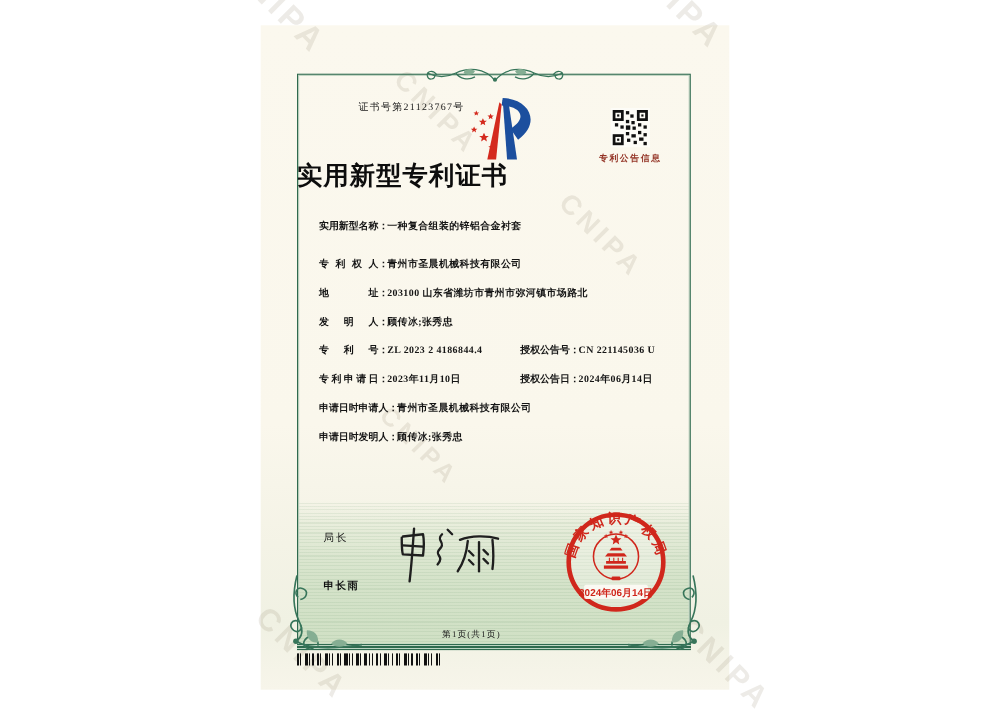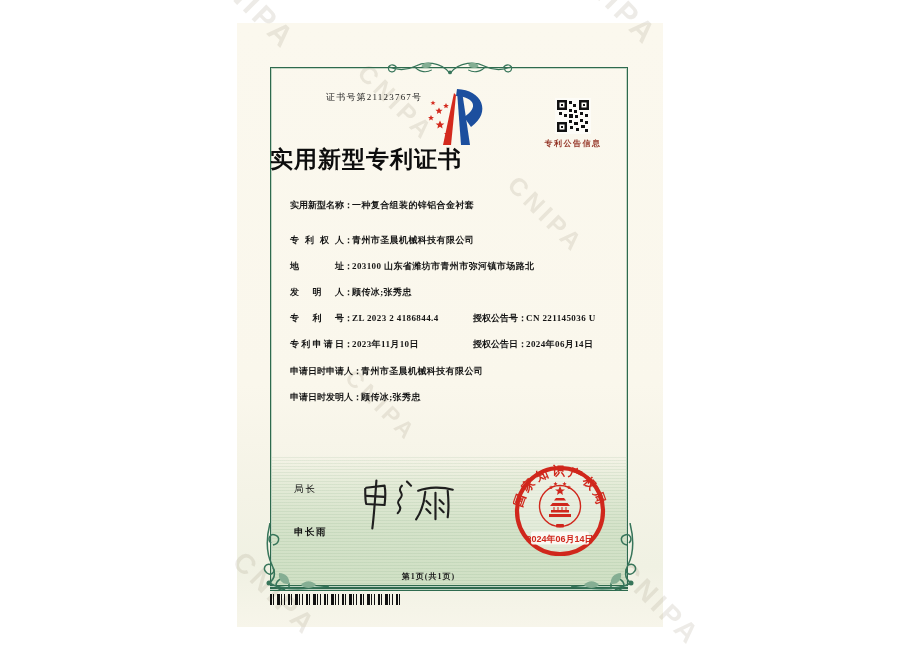--- a/index.html
+++ b/index.html
@@ -51,21 +51,21 @@
           line-height:15px; letter-spacing:.3px; color:#101010; }
   .para .l1 { display:block; text-indent:12px; }
   .para .l2 { display:block; }
 
   .signer-title { position:absolute; left:57px; top:460px; font-size:9.5px; font-weight:normal; letter-spacing:2px; color:#111; }
   .signer-name  { position:absolute; left:57px; top:491px; font-size:9.5px; font-weight:bold; letter-spacing:1.5px; color:#111;margin-top:12px; }
   .signature { position:absolute; left:116px; top:450px; }
   .seal { position:absolute; left:276px; top:441px; }
 
   .footer { position:absolute; left:33px; top:548px; width:317px; text-align:center;
-            font-size:8px; font-weight:bold; letter-spacing:1px; color:#1a1a1a; }
+            font-size:8px; font-weight:normal; letter-spacing:1px; color:#1a1a1a; }
   .barcode { position:absolute; left:33px; top:571px; width:130px; height:11px;
     background:repeating-linear-gradient(90deg,
       #111 0 2px, transparent 2px 3px, #111 3px 4px, transparent 4px 7px,
       #111 7px 10px, transparent 10px 11px, #111 11px 12px, transparent 12px 14px,
       #111 14px 15px, transparent 15px 18px); }
 </style>
 </head>
 <body>
 
 <div class="stage">

